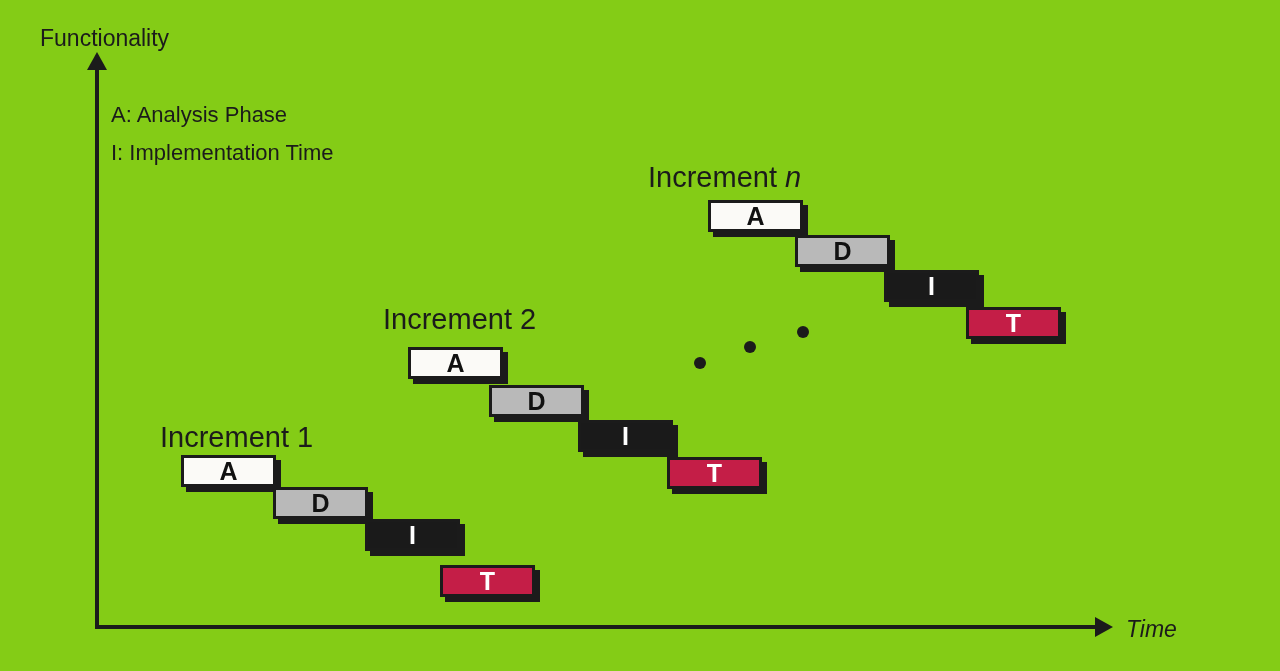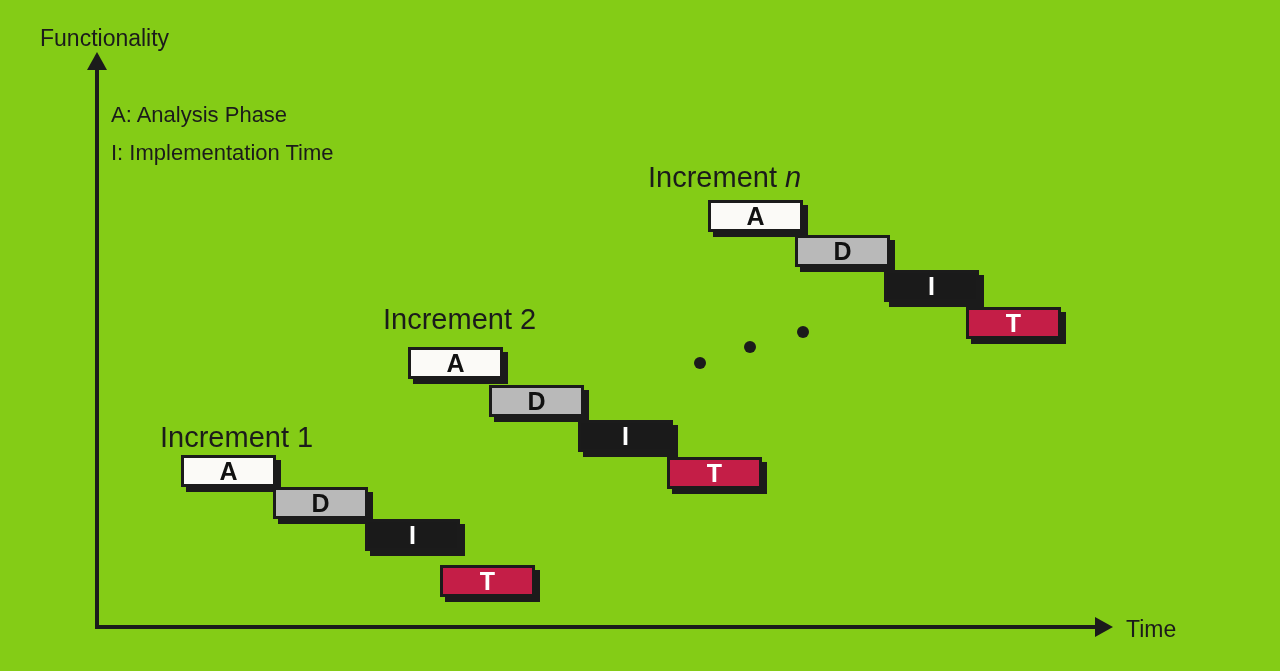--- a/index.html
+++ b/index.html
@@ -56,21 +56,21 @@
     border-left: 18px solid #1b1b1b;
   }
 
   .axis-label {
     position: absolute;
     font-size: 23px;
     line-height: 1;
     white-space: nowrap;
   }
   .axis-label-y { left: 40px; top: 27px; }
-  .axis-label-x { left: 1126px; top: 618px; }
+  .axis-label-x { left: 1126px; top: 618px; font-style: italic; }
 
   
   .legend {
     position: absolute;
     left: 111px;
     top: 92px;
   }
   .legend-row {
     font-size: 22px;
     line-height: 30px;

